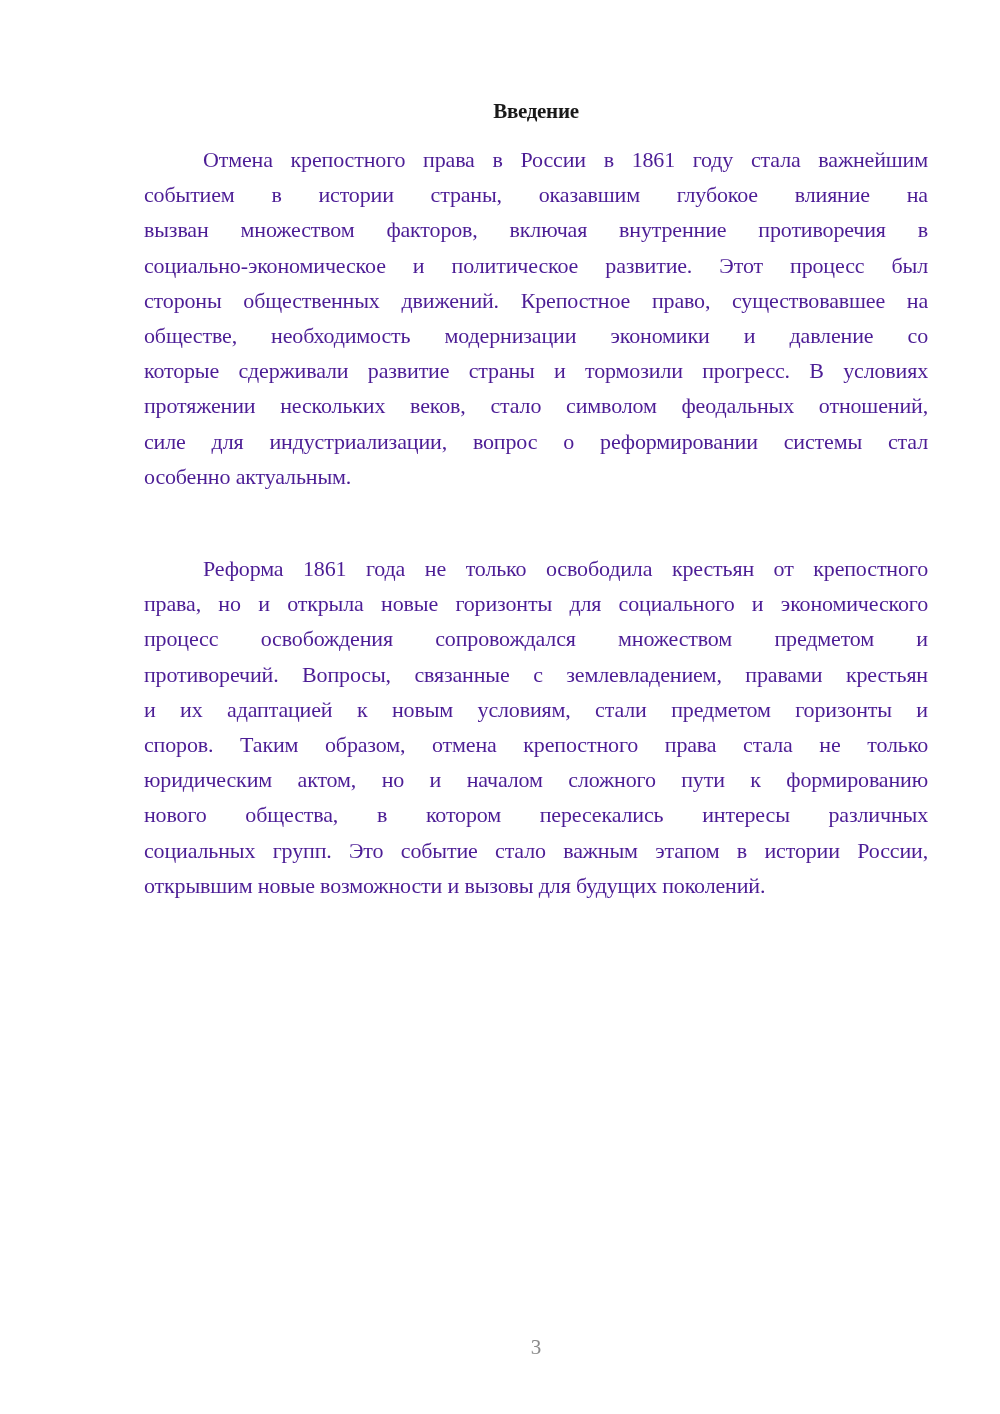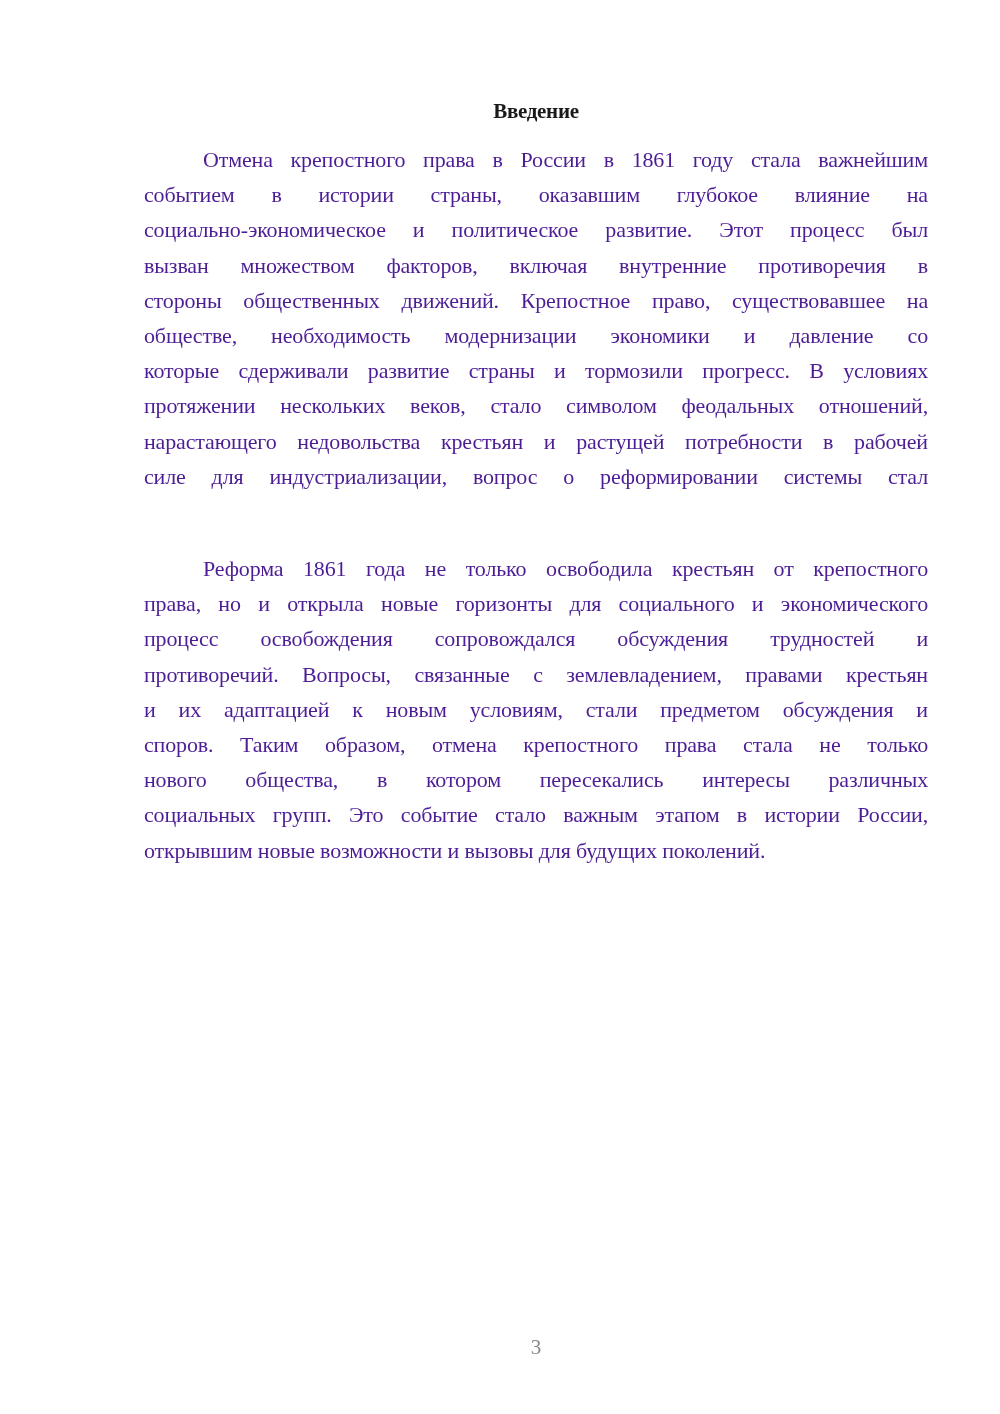--- a/index.html
+++ b/index.html
@@ -72,37 +72,38 @@
 </head>
 <body>
 
 <div class="page">
 
   <div class="heading">Введение</div>
 
   <div class="para" id="p1">
     <span class="line indent">Отмена крепостного права в России в 1861 году стала важнейшим</span>
     <span class="line">событием в истории страны, оказавшим глубокое влияние на</span>
+    <span class="line">вызван множеством факторов, включая внутренние противоречия в</span>
     <span class="line">социально-экономическое и политическое развитие. Этот процесс был</span>
-    <span class="line">вызван множеством факторов, включая внутренние противоречия в</span>
     <span class="line">стороны общественных движений. Крепостное право, существовавшее на</span>
     <span class="line">обществе, необходимость модернизации экономики и давление со</span>
     <span class="line">которые сдерживали развитие страны и тормозили прогресс. В условиях</span>
     <span class="line">протяжении нескольких веков, стало символом феодальных отношений,</span>
-    <span class="line">нарастающего недовольства крестьян и растущей потребности в рабочей</span>
     <span class="line">силе для индустриализации, вопрос о реформировании системы стал</span>
+    <span class="line last">особенно актуальным.</span>
   </div>
 
   <div class="para" id="p2">
     <span class="line indent">Реформа 1861 года не только освободила крестьян от крепостного</span>
     <span class="line">права, но и открыла новые горизонты для социального и экономического</span>
-    <span class="line">процесс освобождения сопровождался обсуждения трудностей и</span>
+    <span class="line">процесс освобождения сопровождался множеством предметом и</span>
     <span class="line">противоречий. Вопросы, связанные с землевладением, правами крестьян</span>
-    <span class="line">и их адаптацией к новым условиям, стали предметом обсуждения и</span>
+    <span class="line">и их адаптацией к новым условиям, стали предметом горизонты и</span>
     <span class="line">споров. Таким образом, отмена крепостного права стала не только</span>
+    <span class="line">юридическим актом, но и началом сложного пути к формированию</span>
     <span class="line">нового общества, в котором пересекались интересы различных</span>
     <span class="line">социальных групп. Это событие стало важным этапом в истории России,</span>
     <span class="line last">открывшим новые возможности и вызовы для будущих поколений.</span>
   </div>
 
   <div class="page-number">3</div>
 
 </div>
 
 </body></html>

